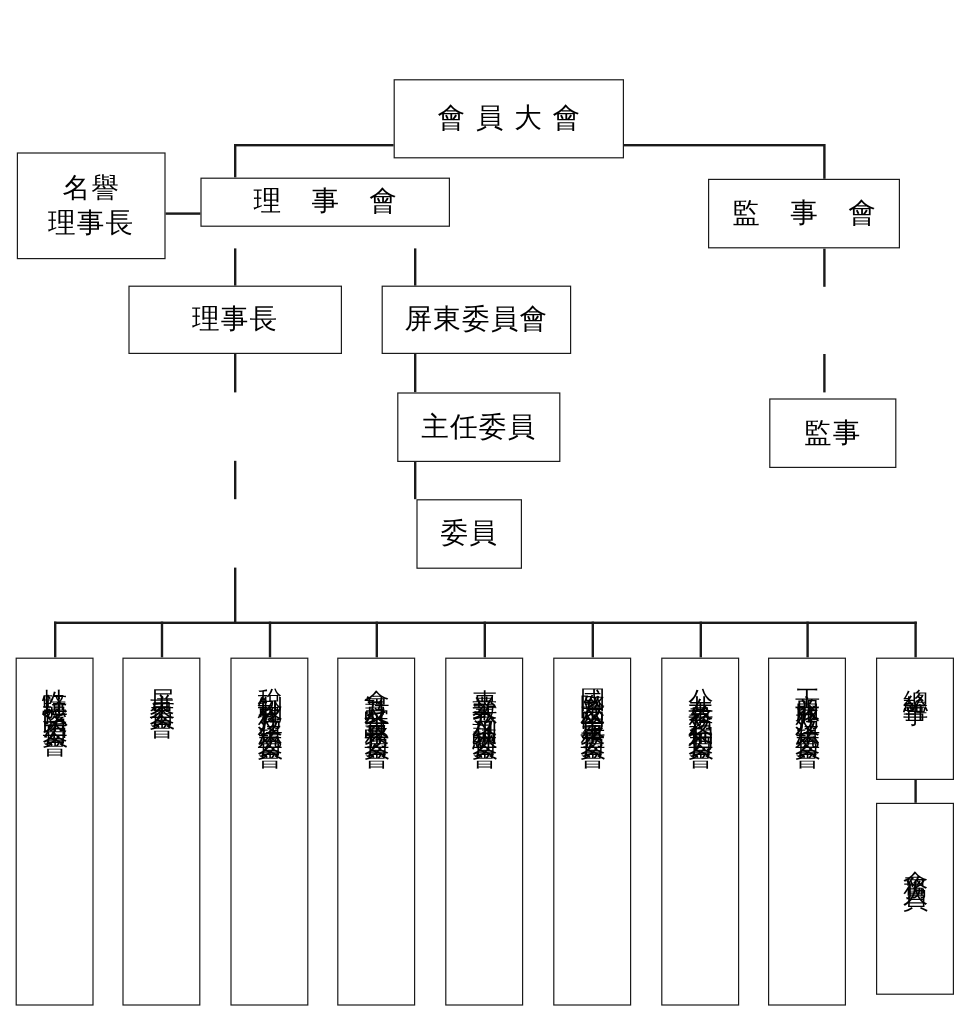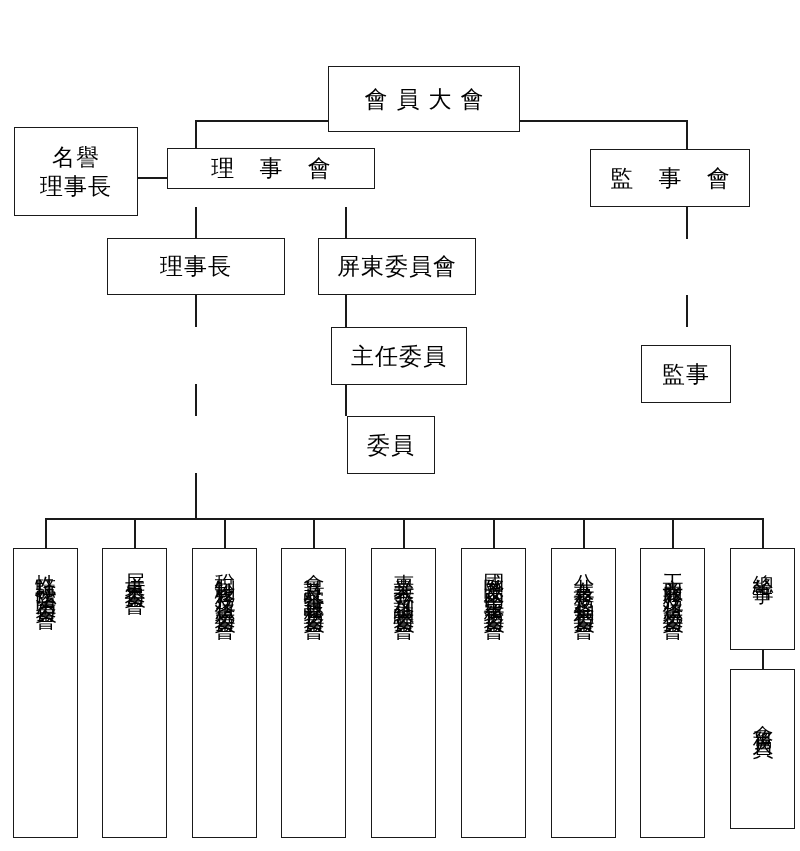--- a/index.html
+++ b/index.html
@@ -126,21 +126,21 @@
   <div class="node h-node" style="left:318px; top:238px; width:158px; height:57px;">
     <span class="label">屏東委員會</span>
   </div>
 
 
 
   <div class="node h-node" style="left:331px; top:327px; width:136px; height:58px;">
     <span class="label">主任委員</span>
   </div>
 
-  <div class="node h-node" style="left:641px; top:345px; width:90px; height:58px;justify-content:center;">
+  <div class="node h-node" style="left:641px; top:332px; width:106px; height:58px;justify-content:center;">
     <span class="label">監事</span>
   </div>
 
 
   <div class="node h-node" style="left:347px; top:416px; width:88px; height:58px;">
     <span class="label">委員</span>
   </div>
 
   <div class="node v-node" style="left:13px; top:548px; width:65px; height:290px;">
     <span class="label">性騷擾防治委員會</span>

